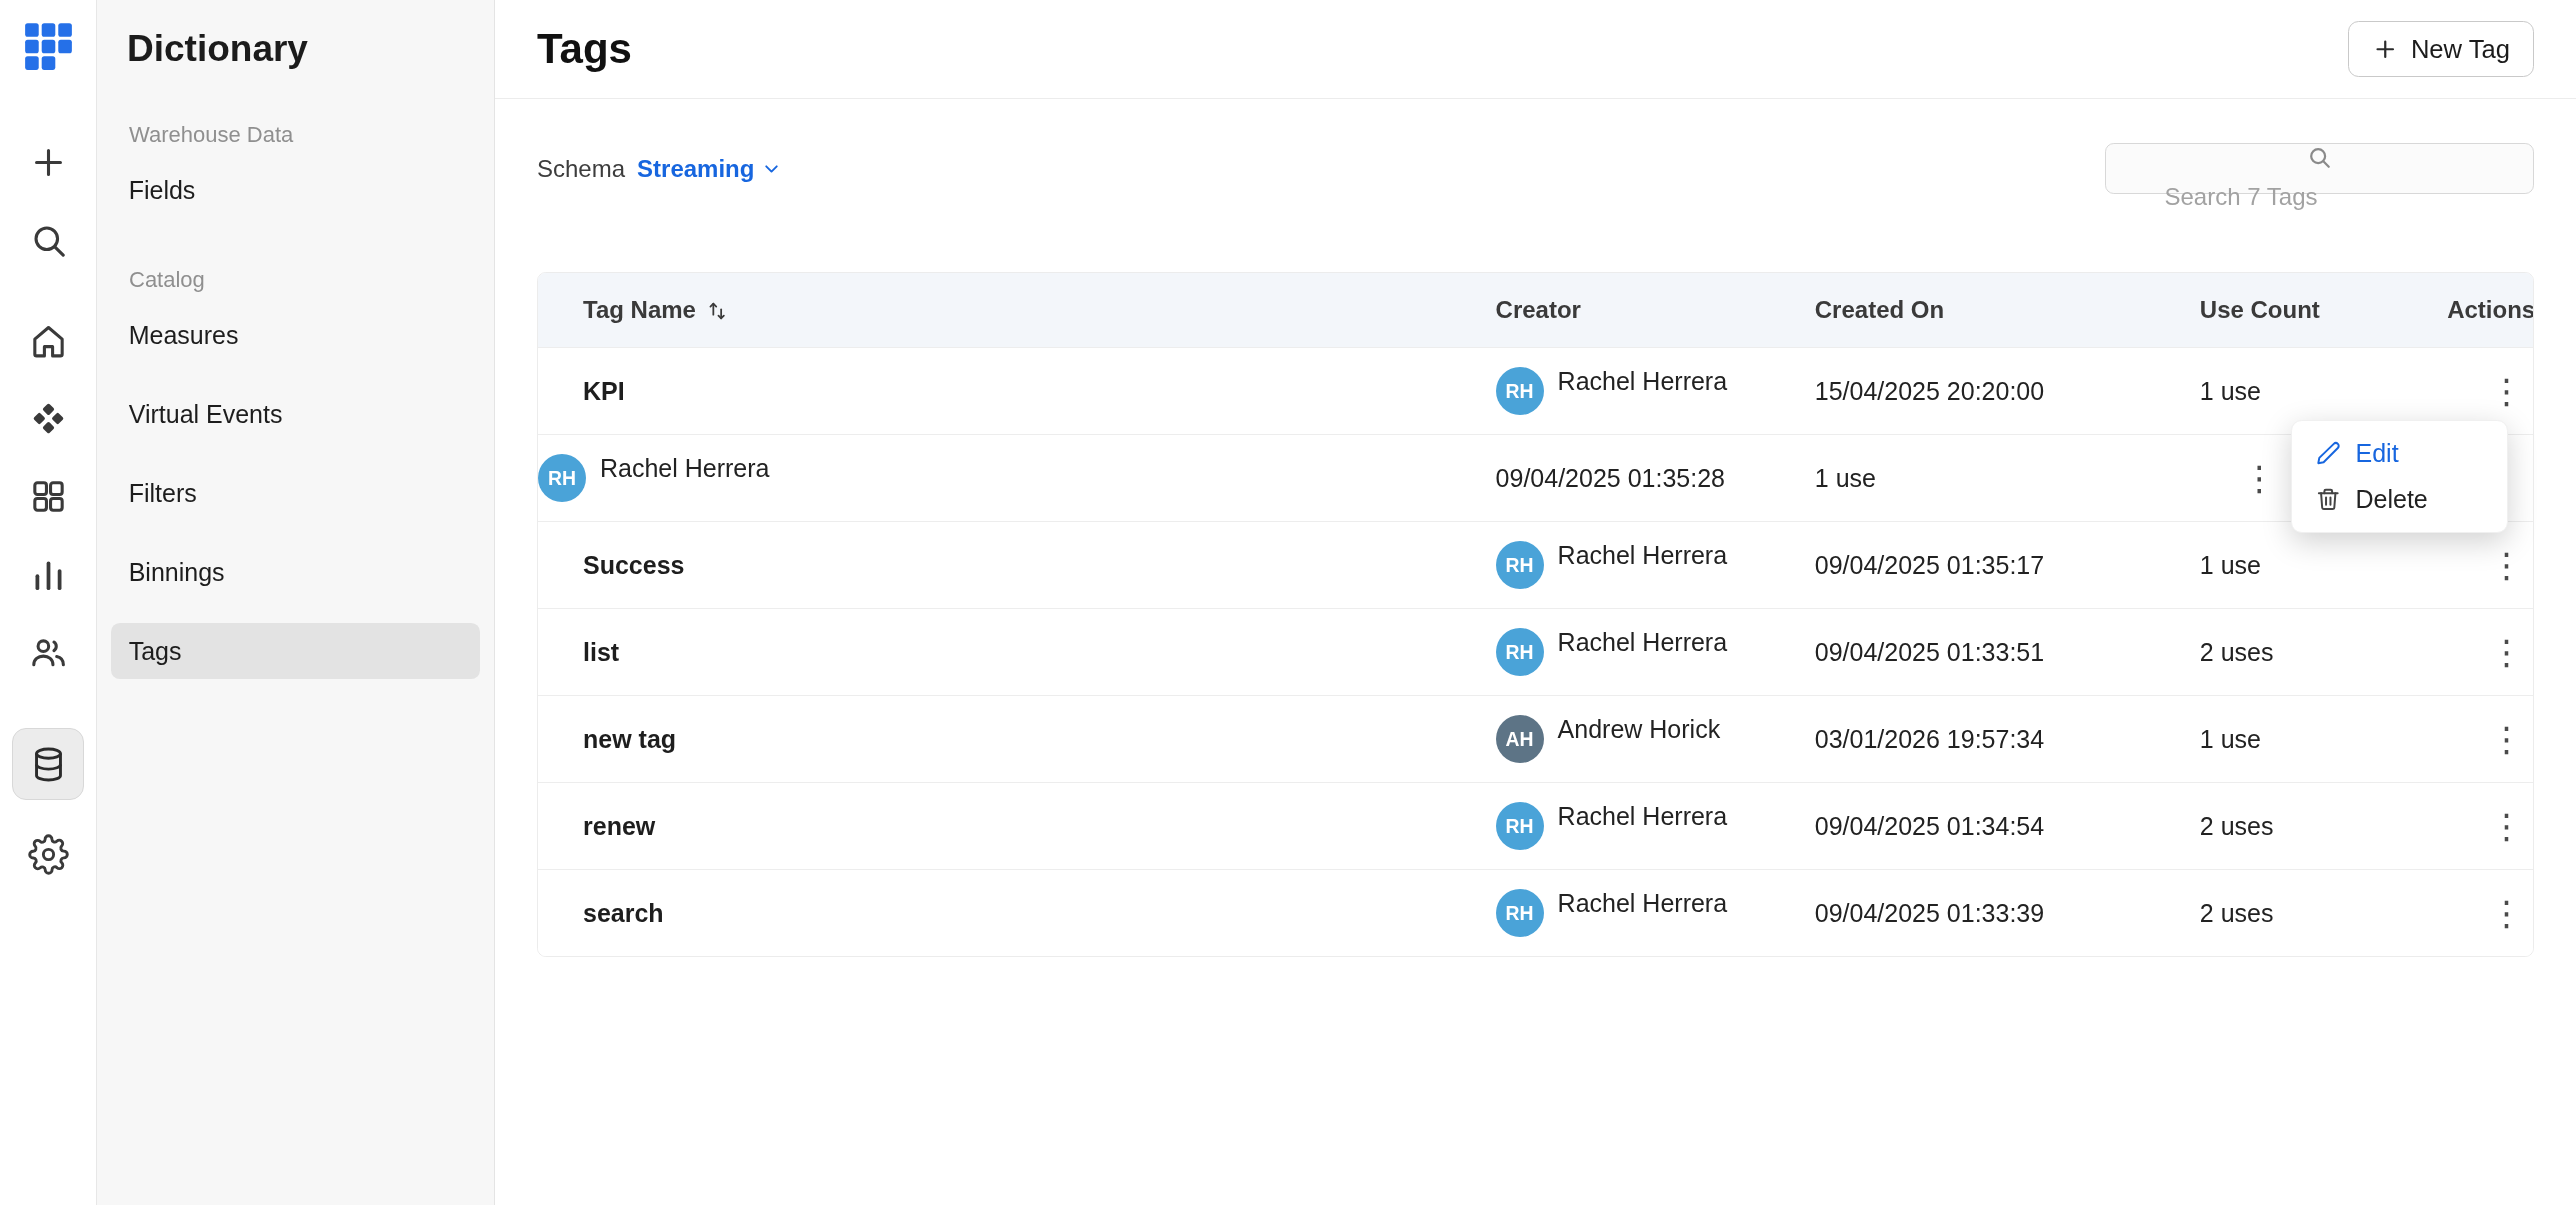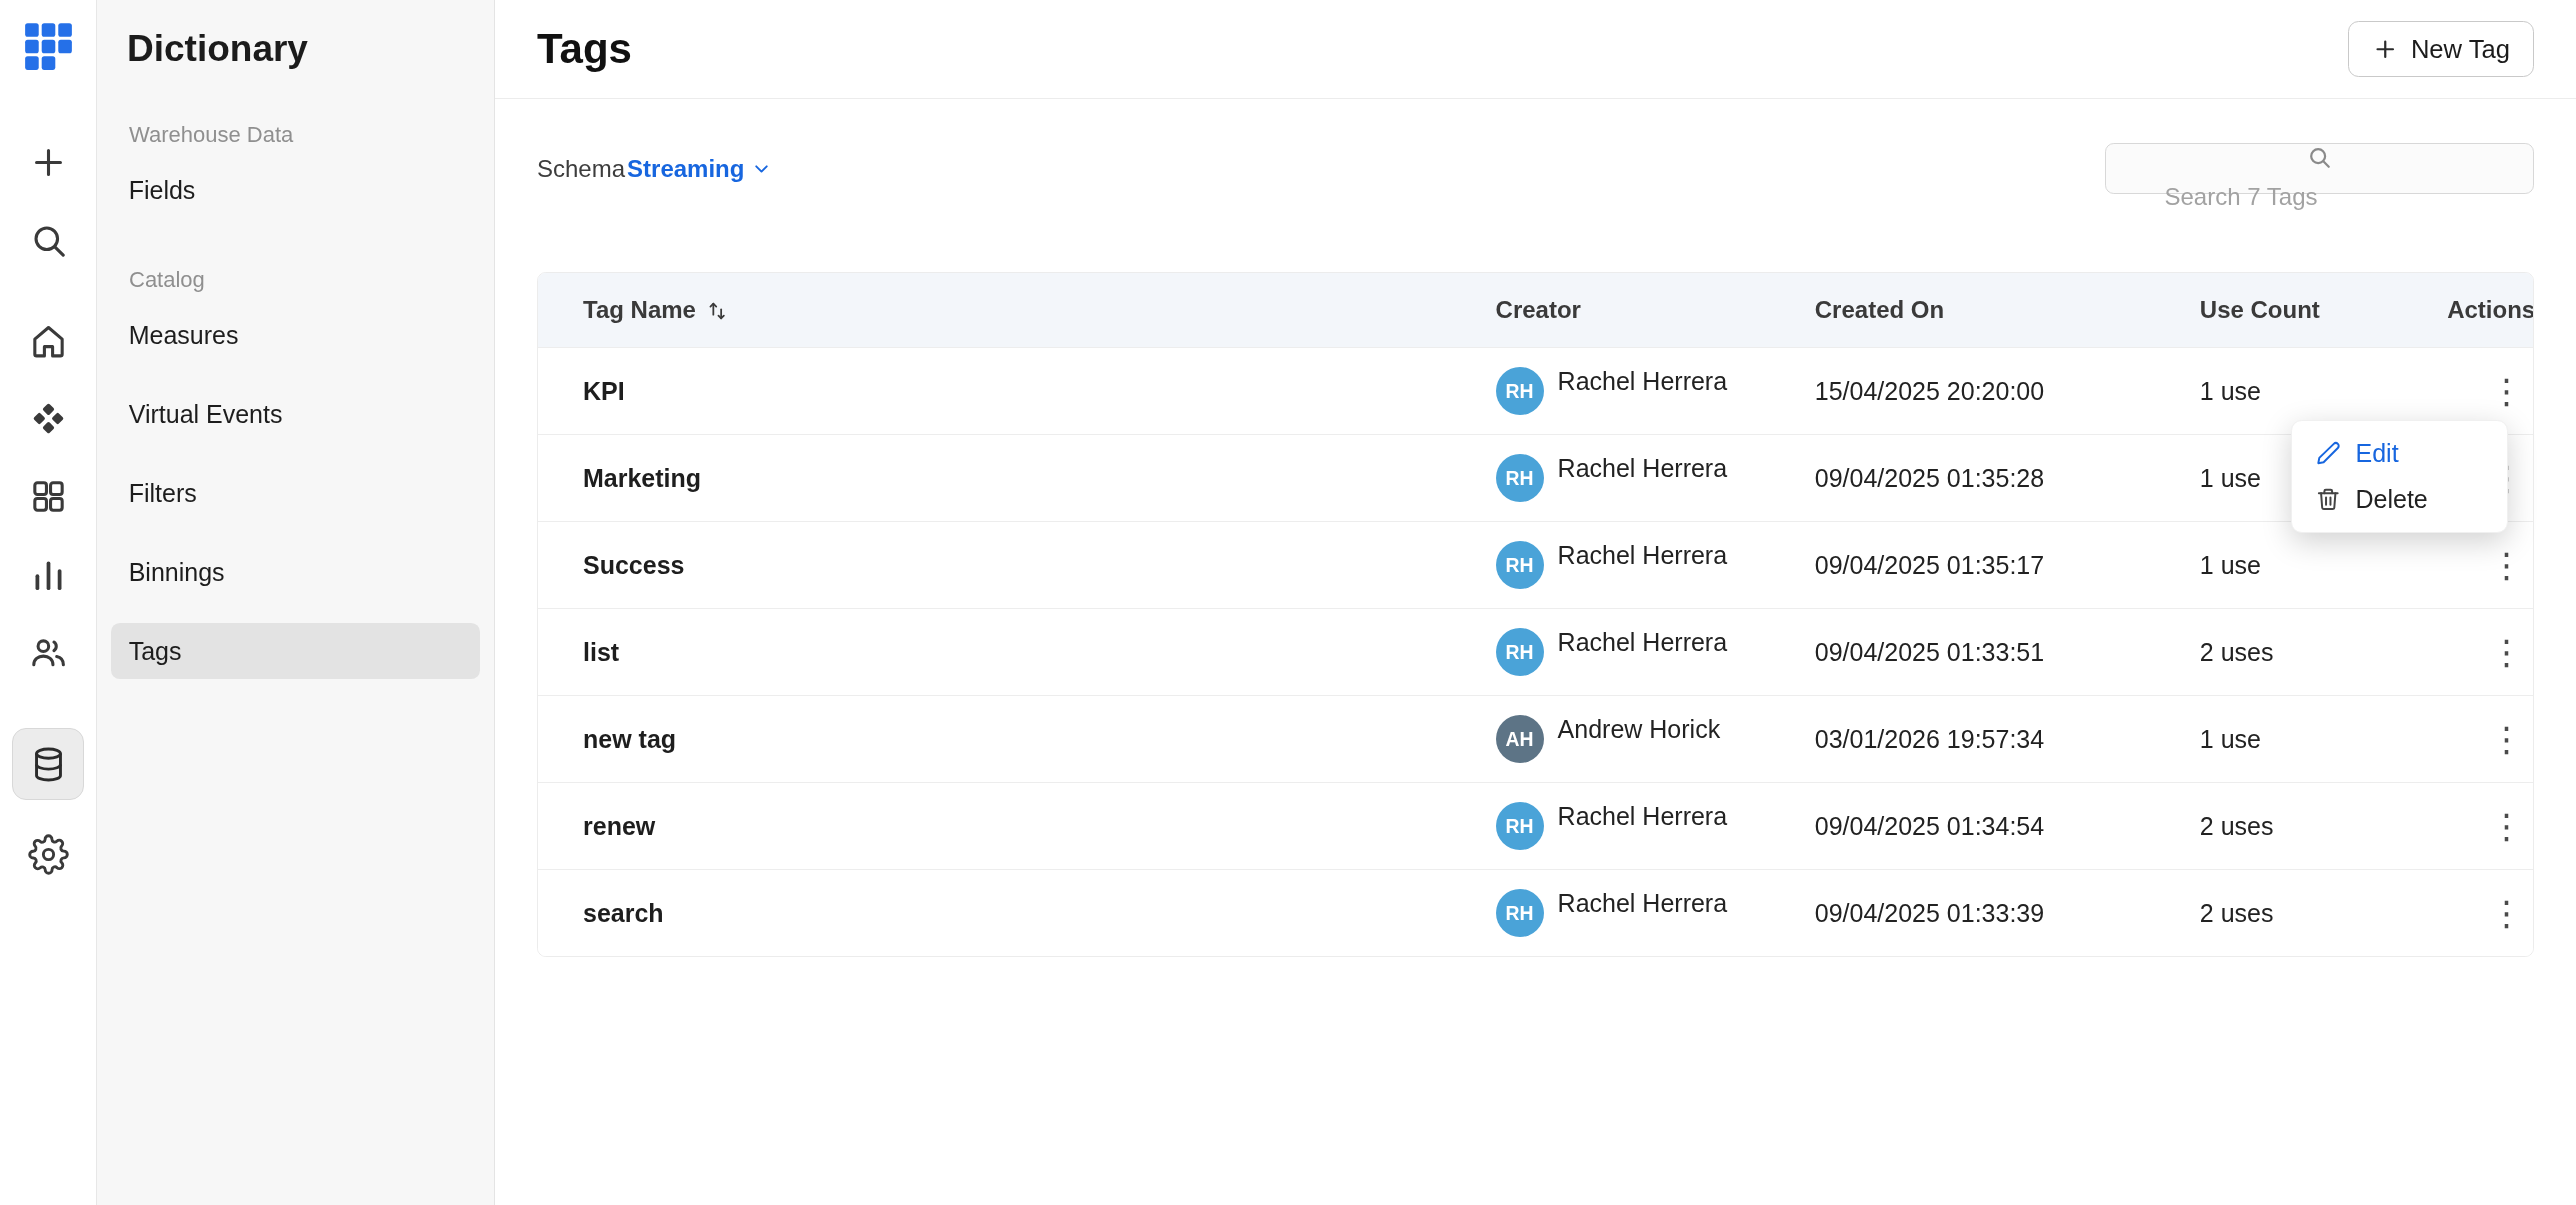--- a/index.html
+++ b/index.html
@@ -76,21 +76,21 @@
     font-size: 25.6px; color: #1c1c1c;
     font-family: "Liberation Sans", sans-serif;
   }
   .new-tag-btn svg { width: 26.5px; height: 26.5px; }
 
   .controls {
     margin-top: 44px;
     padding: 0 42px;
     display: flex; align-items: center; justify-content: space-between;
   }
-  .schema-group { display: flex; align-items: center; gap: 2px; }
+  .schema-group { display: flex; align-items: center; gap: 12px; }
   .schema-label { font-size: 24px; color: #3d3d3d; }
   .schema-value {
     display: flex; align-items: center; gap: 7px;
     font-size: 24px; font-weight: 600; color: var(--accent, #1766df);
     cursor: pointer;
   }
   .schema-value svg { width: 21px; height: 21px; }
   .search-box {
     width: 429px; height: 51px;
     border: 0.9px solid #d8d8d8; border-radius: 8.8px;
@@ -324,21 +324,20 @@
       <span class="avatar" style="background: rgb(74, 163, 216);">RH</span>
       <span>Rachel Herrera</span>
     </div>
     <div class="td">15/04/2025 20:20:00</div>
     <div class="td">1 use</div>
     <div class="td td-actions">
       <span class="kebab">⋮</span>
     </div>
   </div>
           <div class="tr">
-    <div class="td td-tag">Marketing</div>
     <div class="td td-creator">
       <span class="avatar" style="background: rgb(74, 163, 216);">RH</span>
       <span>Rachel Herrera</span>
     </div>
     <div class="td">09/04/2025 01:35:28</div>
     <div class="td">1 use</div>
     <div class="td td-actions">
       <span class="kebab">⋮</span>
     </div>
   </div>

